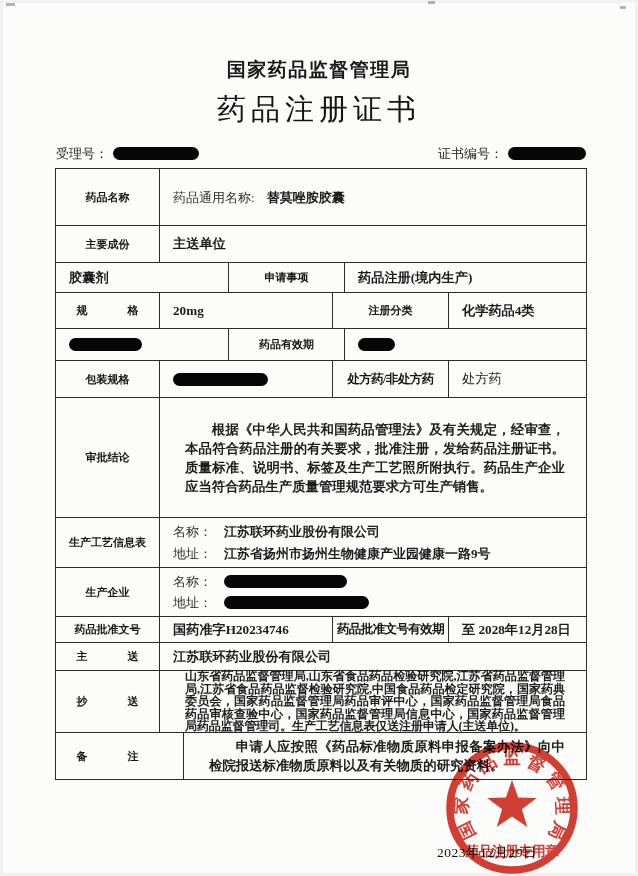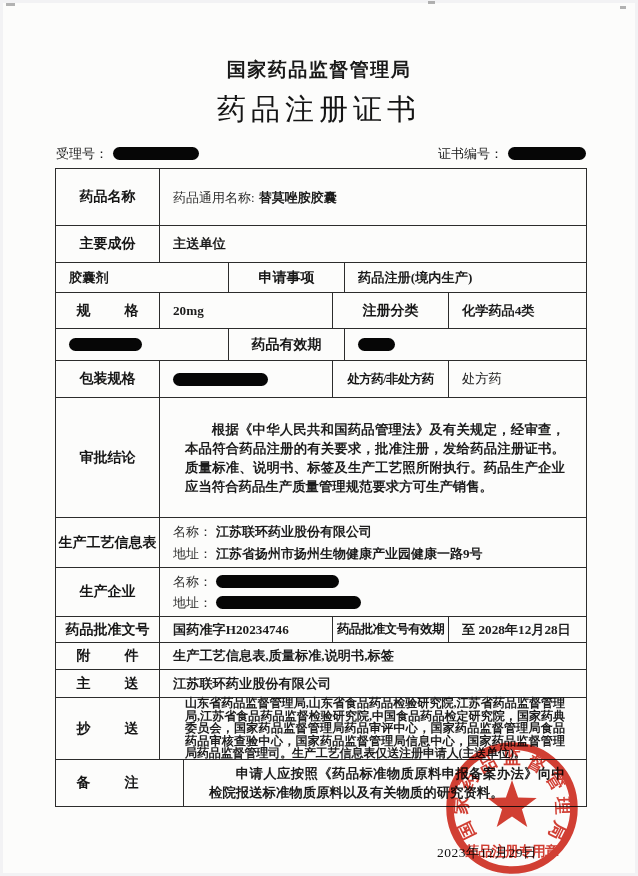--- a/index.html
+++ b/index.html
@@ -29,29 +29,29 @@
   .cert-table{
     position:absolute;left:55px;top:168px;width:530px;
     border:1.5px solid #2c2c2c;font-size:13px;
   }
   .row{display:flex;align-items:stretch;border-top:1px solid #2c2c2c;}
   .row:first-child{border-top:none;}
   .row > div + div{border-left:1px solid #2c2c2c;}
   .c1{width:103px;flex:none;} .c2{width:159px;flex:none;} .c3{width:115px;flex:none;} .c4{flex:1;}
   .lab{
     display:flex;align-items:center;justify-content:center;text-align:center;
-    font-weight:700;font-size:14px;color:#161616;
+    font-weight:700;font-size:11px;color:#161616;
   }
   .lab.spread span{width:62px;text-align:justify;text-align-last:justify;display:inline-block;}
   .lab.tight{font-size:12.5px;letter-spacing:-0.6px;}
   .val{display:flex;align-items:center;padding-left:13px;font-weight:700;font-size:13.2px;}
   .val.plain{font-weight:400;}
   .pre{font-weight:400;color:#2e2e2e;margin-right:4px;white-space:nowrap;}
   .stack{display:flex;flex-direction:column;justify-content:center;padding-left:13px;}
-  .stack .line{line-height:23px;display:flex;align-items:center;}
+  .stack .line{line-height:23px;display:flex;align-items:center;gap:8px;}
   .para{
     padding:4px 9px 4px 13px;display:flex;align-items:center;
   }
   .para p{margin:12px;text-indent:2em;text-align:justify;font-weight:700;font-size:13.4px;line-height:19px;}
   .para.small p{font-size:12.1px;line-height:12.4px;text-indent:0;font-weight:600;letter-spacing:-0.2px;}
   .para.remark p{line-height:19px;}
 
   .h56{height:56px;} .h36{height:36px;} .h29{height:29px;} .h35{height:35px;}
   .h31{height:31px;} .h119{height:119px;} .h49{height:49px;} .h48{height:48px;}
   .h25{height:25px;} .h26{height:26px;} .h27{height:27px;} .h61{height:61px;} .h46{height:46px;gap:24px;}
@@ -172,26 +172,20 @@
       </div>
     </div>
 
     <div class="row h25">
       <div class="c1 lab">药品批准文号</div>
       <div class="c2 val">国药准字H20234746</div>
       <div class="c3 lab tight">药品批准文号有效期</div>
       <div class="c4 val">至 2028年12月28日</div>
     </div>
 
-    <div class="row h26">
-      <div class="c1 lab spread">
-          <span>附件</span>
-        </div>
-      <div class="c4 val">生产工艺信息表,质量标准,说明书,标签</div>
-    </div>
 
     <div class="row h27">
       <div class="c1 lab spread">
           <span>主送</span>
         </div>
       <div class="c4 val">江苏联环药业股份有限公司</div>
     </div>
 
     <div class="row h61">
       <div class="c1 lab spread">

